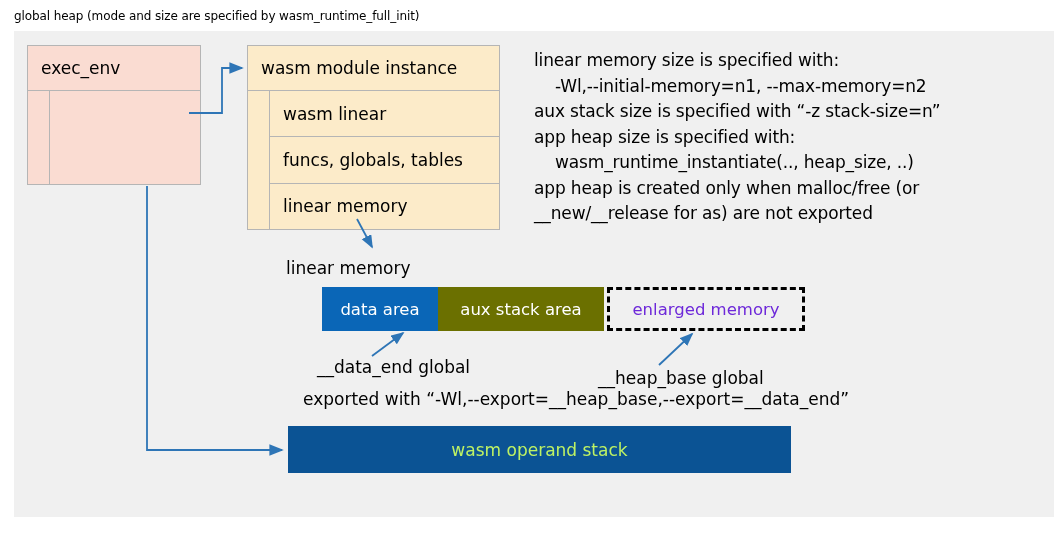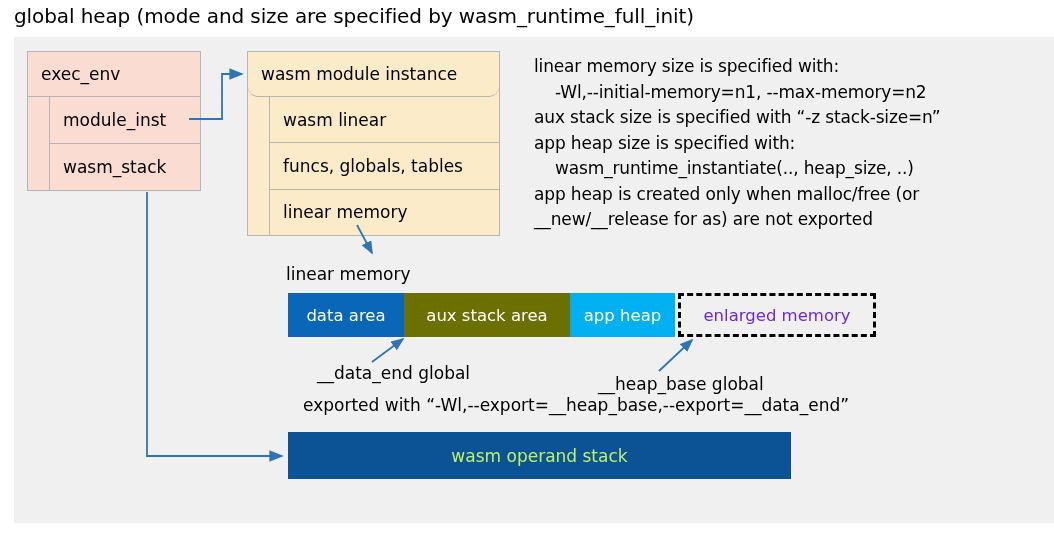--- a/index.html
+++ b/index.html
@@ -14,31 +14,31 @@
     font-family: "DejaVu Sans", "Liberation Sans", sans-serif;
     color: #000000;
     overflow: hidden;
   }
 
   
   #page-title {
     position: absolute;
     left: 14px;
     top: 5px;
-    font-size: 20px;
+    font-size: 12px;
     line-height: 22px;
     white-space: nowrap;
     letter-spacing: -0.1px;
   }
 
   
   #canvas {
     position: absolute;
     left: 14px;
-    top: 37px;
+    top: 31px;
     width: 1040px;
     height: 486px;
     background: #f0f0f0;
   }
 
   
   .struct-box {
     position: absolute;
     box-sizing: border-box;
     border: 1px solid #b5b5b5;
@@ -85,21 +85,21 @@
   }
   #exec-env-box .struct-head { height: 45px; background: #fadcd2; }
   #exec-env-box .struct-gutter { background: #fadcd2; }
   #exec-env-box .struct-row { background: #fadcd2; }
 
   
   #module-inst-box {
     left: 233px; top: 14px; width: 253px; height: 185px;
     background: #fcebc9;
   }
-  #module-inst-box .struct-head { height: 45px; background: #fcebc9; border-radius: 10px; }
+  #module-inst-box .struct-head { height: 45px; background: #fcebc9; }
   #module-inst-box .struct-gutter { background: #fcebc9; }
   #module-inst-box .struct-row { background: #fcebc9; }
   #module-inst-box .struct-body { height: calc(100% - 45px); }
 
   
   #notes {
     position: absolute;
     left: 520px;
     top: 17px;
     font-size: 17px;
@@ -186,24 +186,20 @@
 <body>
 
 <div id="page-title">global heap (mode and size are specified by wasm_runtime_full_init)</div>
 
 <div id="canvas" style="background: rgb(240, 240, 240);">
 
   <div class="struct-box" id="exec-env-box">
     <div class="struct-head">exec_env</div>
     <div class="struct-body">
       <div class="struct-gutter"></div>
-      <div class="struct-rows">
-        <div class="struct-row">module_inst</div>
-        <div class="struct-row">wasm_stack</div>
-      </div>
     </div>
   </div>
 
   <div class="struct-box" id="module-inst-box">
     <div class="struct-head">wasm module instance</div>
     <div class="struct-body">
       <div class="struct-gutter"></div>
       <div class="struct-rows">
         <div class="struct-row">wasm linear</div>
         <div class="struct-row">funcs, globals, tables</div>
@@ -216,23 +212,22 @@
     -Wl,--initial-memory=n1, --max-memory=n2
 aux stack size is specified with “-z stack-size=n”
 app heap size is specified with:
     wasm_runtime_instantiate(.., heap_size, ..)
 app heap is created only when malloc/free (or
 __new/__release for as) are not exported</div>
 
   <div id="linear-memory-label">linear memory</div>
 
   <div id="memory-bar">
-    <div class="mem-seg" style="width: 116px; background: rgb(10, 102, 183);">data area</div>
+    <div class="mem-seg" style="width: 116px; background: rgb(10, 102, 183); margin-left: 34px;">data area</div>
     <div class="mem-seg" style="width: 166px; background: rgb(107, 112, 0);">aux stack area</div>
-    <div class="mem-seg" style="width: 105px; background: rgb(0, 176, 240);">app heap</div>
     <div class="mem-seg enlarged" style="width: 198px;">enlarged memory</div>
   </div>
 
   <div class="annot" id="annot-data-end">__data_end global</div>
   <div class="annot" id="annot-heap-base">__heap_base global</div>
   <div class="annot" id="annot-exported">exported with “-Wl,--export=__heap_base,--export=__data_end”</div>
 
   <div id="operand-stack" style="background: rgb(11, 83, 148);">wasm operand stack</div>
 
 

